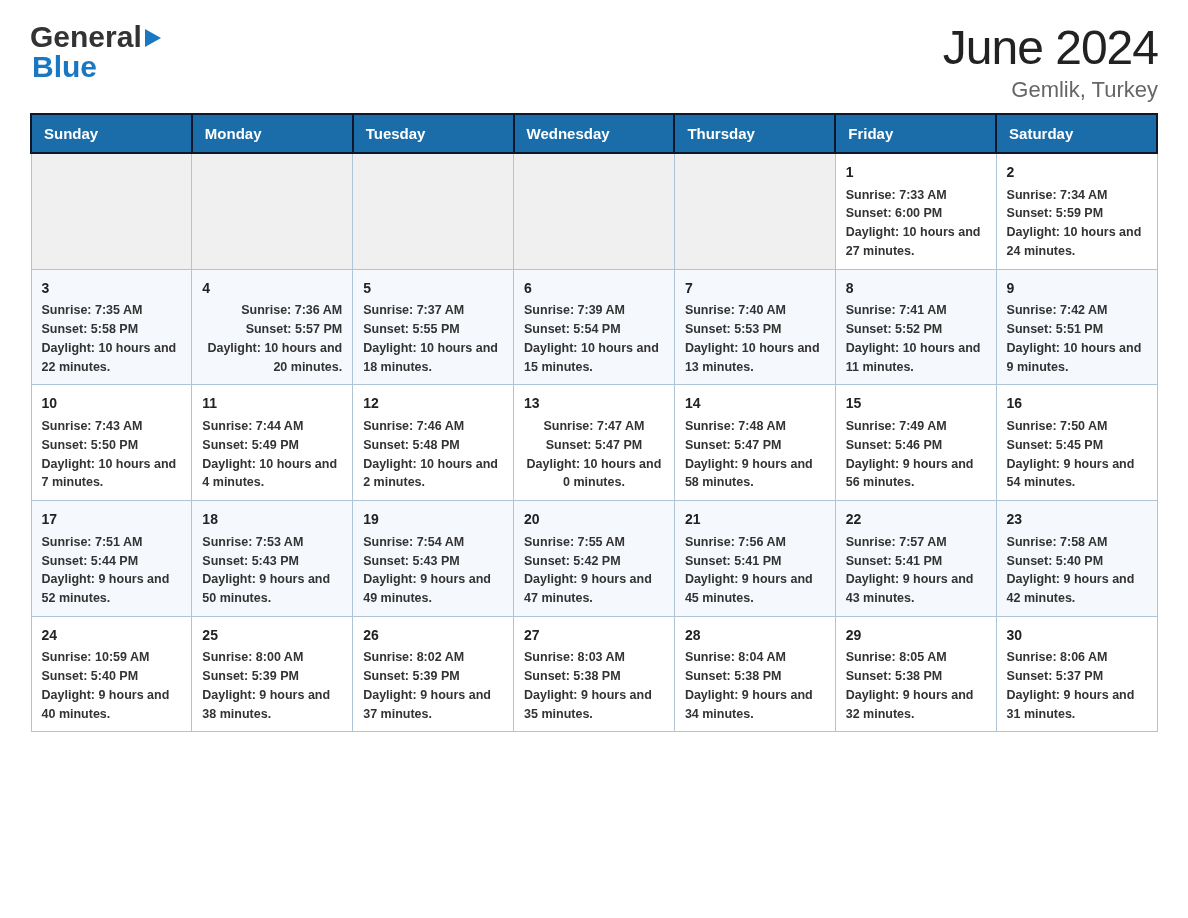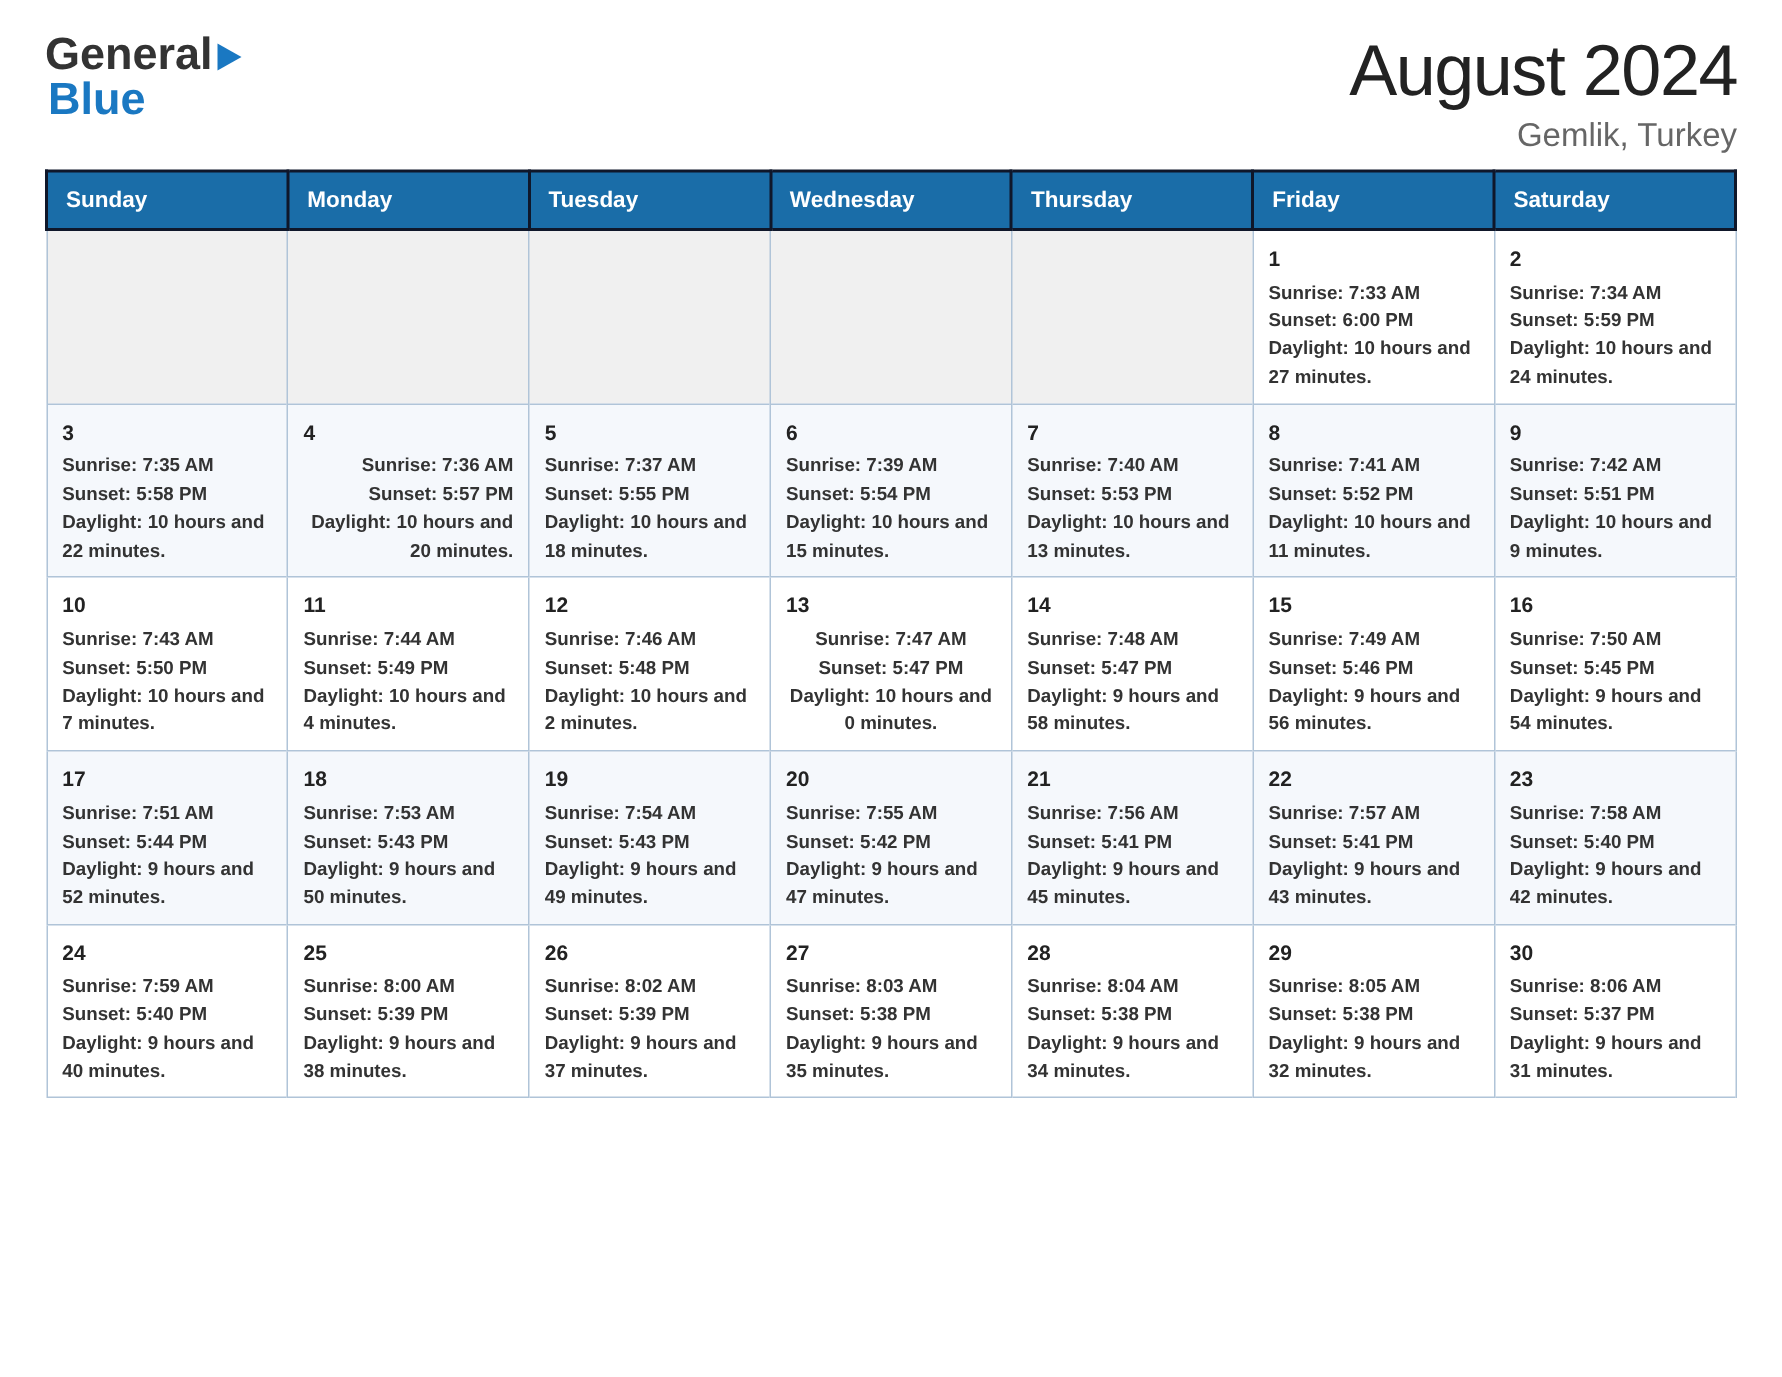--- a/index.html
+++ b/index.html
@@ -80,21 +80,21 @@
   <div class="logo">
     <div style="display:flex; align-items:center;">
       <span style="font-size:30px; font-weight:bold; color:#333; font-family: Arial, sans-serif;">General</span>
       <span style="display:inline-block; width:0; height:0; border-top: 9px solid transparent; border-bottom: 9px solid transparent; border-left: 16px solid #1a78c2; margin-left:3px; margin-bottom:-2px;"></span>
     </div>
     <div style="display:flex; align-items:center; margin-top:-4px; margin-left:2px;">
       <span style="font-size:30px; font-weight:bold; color:#1a78c2; font-family: Arial, sans-serif;">Blue</span>
     </div>
   </div>
   <div class="title-section">
-    <div style="font-size:48px; font-weight:300; color:#222; letter-spacing:-1px;">August 2024</div>
+    <div style="font-size:48px; font-weight:300; color:#222; letter-spacing:-1px;">June 2024</div>
     <div style="font-size:22px; color:#666; font-weight:normal; margin-top:2px;">Gemlik, Turkey</div>
   </div>
 </div>
 
 <table>
   <thead>
     <tr>
     <th>Sunday</th>
         <th>Monday</th>
         <th>Tuesday</th>
@@ -252,21 +252,21 @@
         <td>
           <span class="day-number">23</span>
           <div class="cell-info" style="white-space: pre-line;">Sunrise: 7:58 AM
 Sunset: 5:40 PM
 Daylight: 9 hours and 42 minutes.</div>
         </td>
       </tr>
       <tr>
         <td>
           <span class="day-number">24</span>
-          <div class="cell-info" style="white-space: pre-line;">Sunrise: 7:59 AM
+          <div class="cell-info" style="white-space: pre-line;">Sunrise: 10:59 AM
 Sunset: 5:40 PM
 Daylight: 9 hours and 40 minutes.</div>
         </td>
         <td>
           <span class="day-number">25</span>
           <div class="cell-info" style="white-space: pre-line;">Sunrise: 8:00 AM
 Sunset: 5:39 PM
 Daylight: 9 hours and 38 minutes.</div>
         </td>
         <td>

